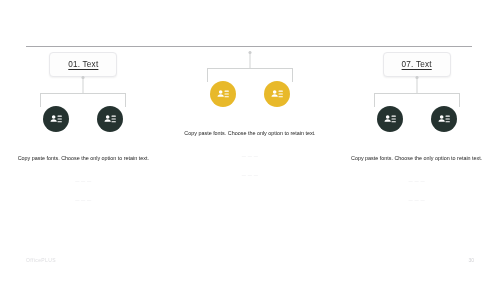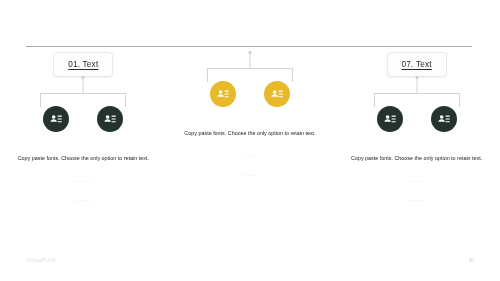--- a/index.html
+++ b/index.html
@@ -42,21 +42,21 @@
   .column {
     position: relative;
     flex: 1 1 0;
     display: flex;
     flex-direction: column;
     align-items: center;
   }
 
   
   .card {
-    width: 60px;
+    width: 68px;
     height: 25px;
     background: #fdfdfd;
     border: 1px solid #e9e9ec;
     border-radius: 4px;
     box-shadow: 0 1px 2px rgba(0,0,0,0.06);
     display: flex;
     align-items: center;
     justify-content: center;
     box-sizing: border-box;
   }

